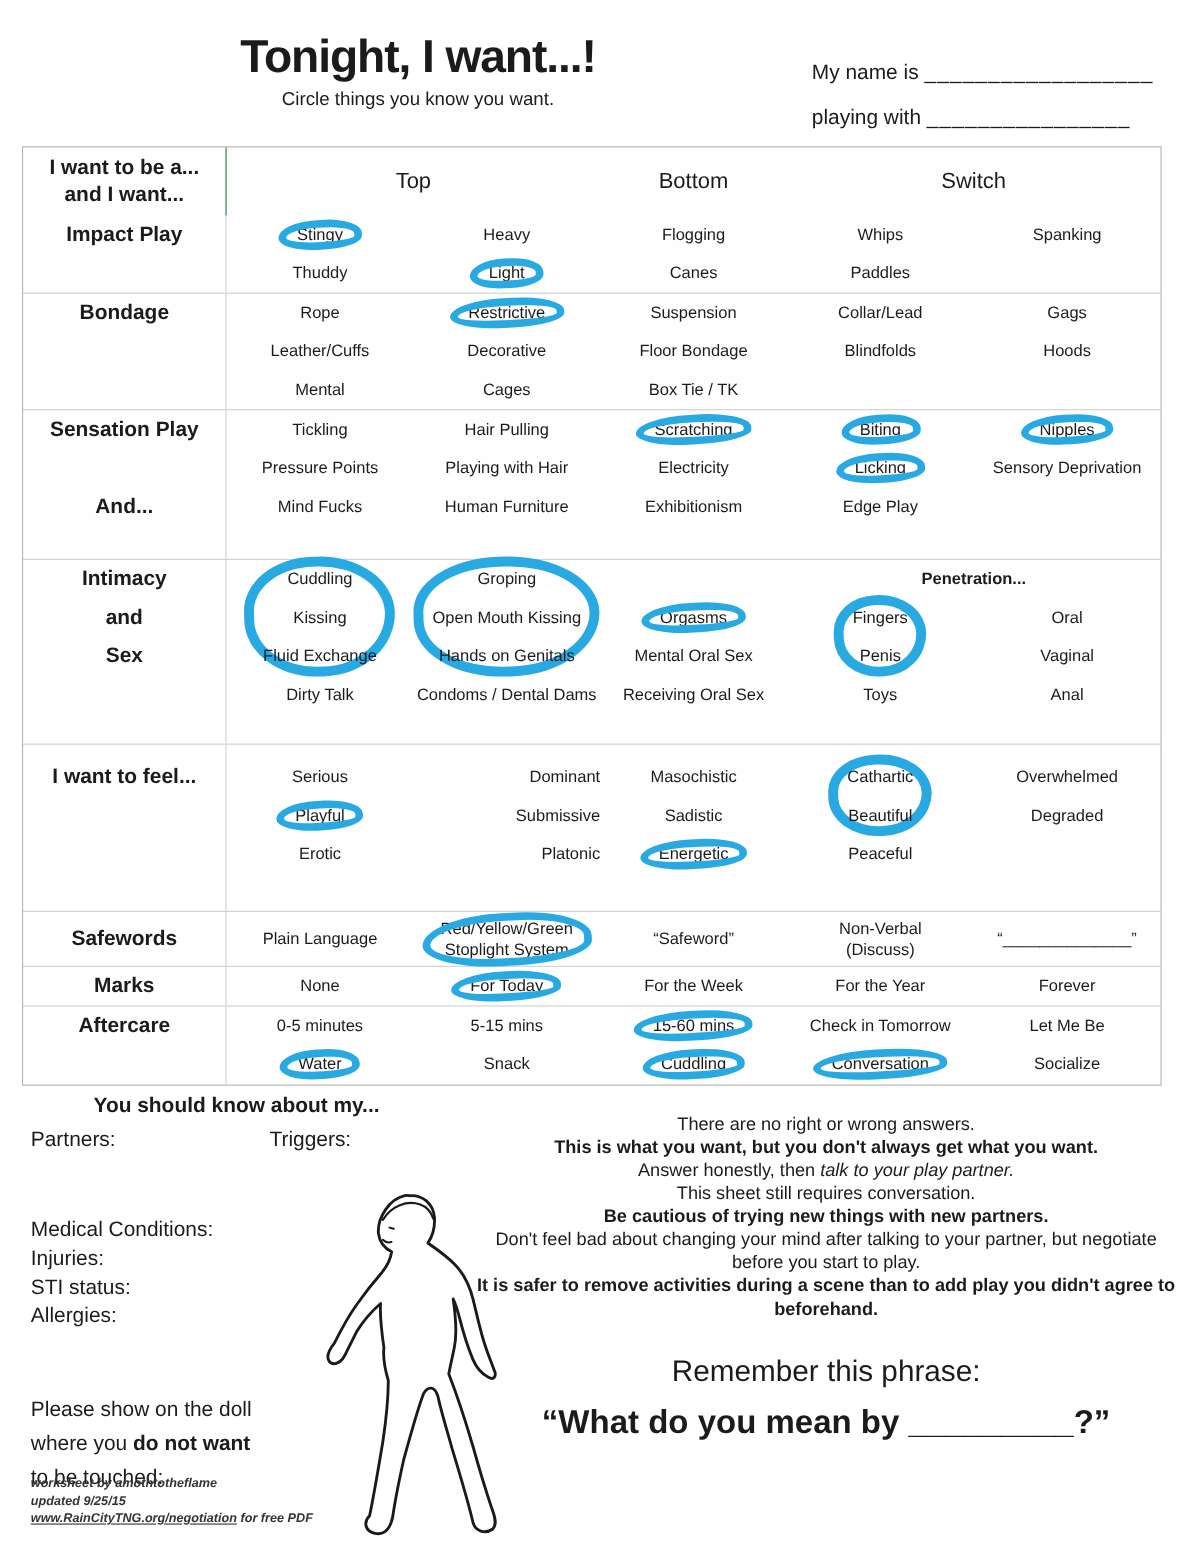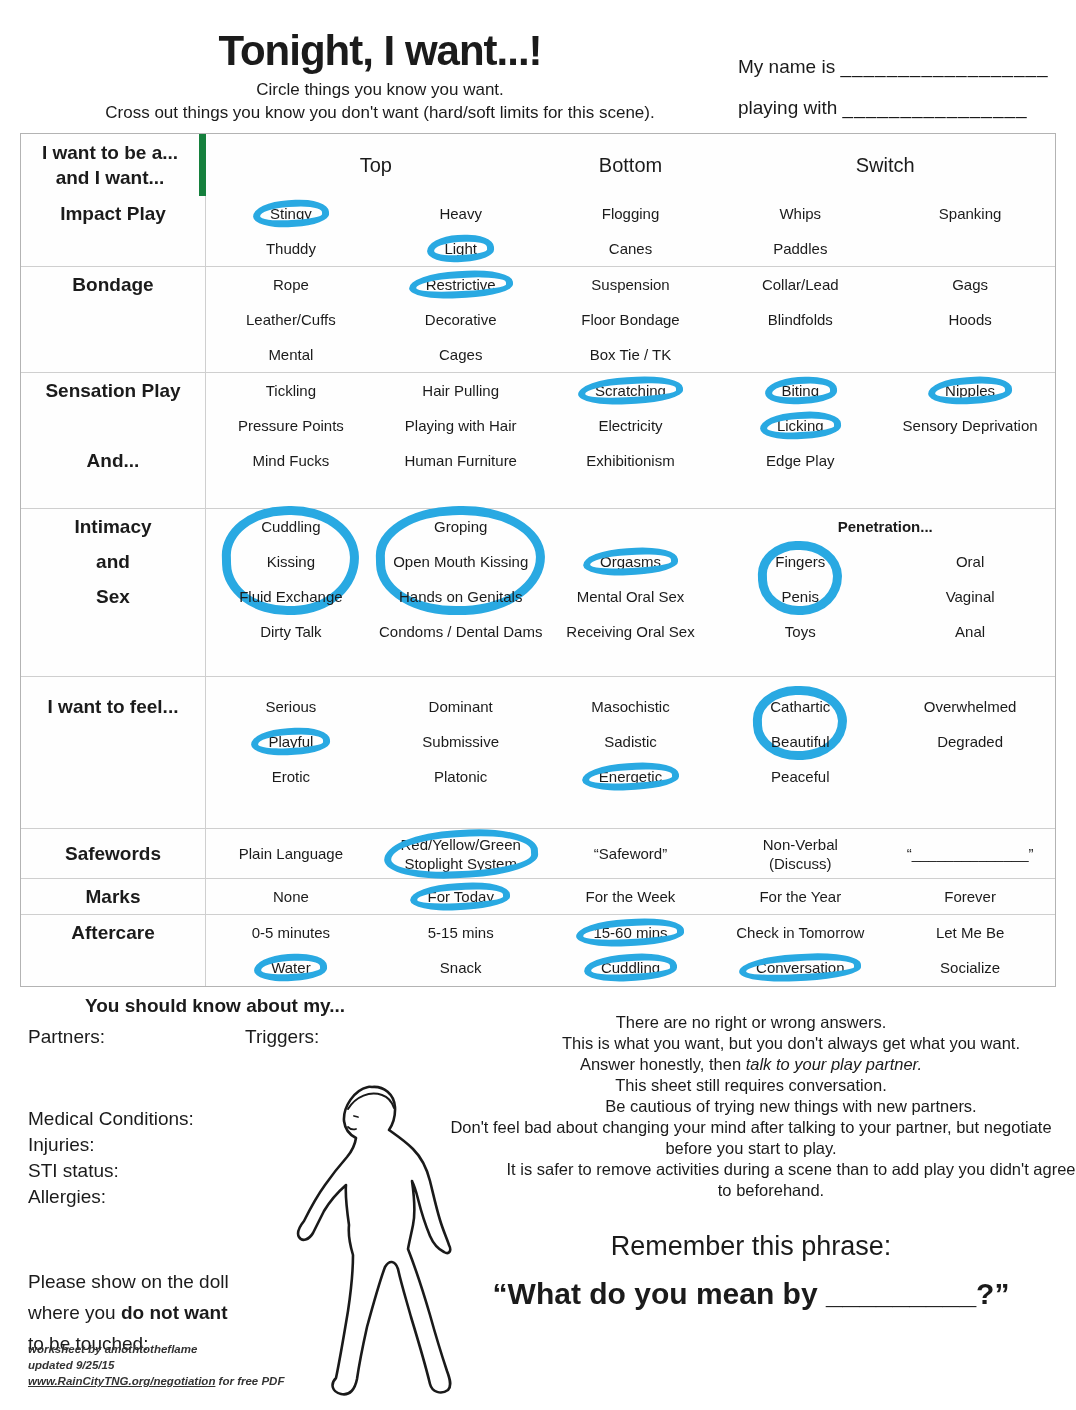--- a/index.html
+++ b/index.html
@@ -31,55 +31,54 @@
   .circ{position:relative;display:inline-flex;align-items:center;justify-content:flex-start;padding:0 4px;}
   .circ::before{content:'';position:absolute;left:-13px;right:-13px;top:-5px;bottom:-5px;
     border:7px solid #29a9e2;border-radius:52% 48% 50% 50% / 60% 55% 45% 50%;
     transform:rotate(-3deg);pointer-events:none;}
   .grp{position:relative;display:flex;flex-direction:column;align-items:center;}
   .grp.c::before{content:'';position:absolute;left:-17px;right:-17px;top:-3px;bottom:-1px;
     border:9px solid #29a9e2;border-radius:48% 52% 50% 50% / 46% 50% 54% 50%;
     transform:rotate(-1.5deg);pointer-events:none;}
   
   .theader{display:flex;height:62px;}
-  .tcorner{width:185px;border-right:7px solid #15803d;box-sizing:border-box;display:flex;flex-direction:column;
+  .tcorner{width:185px;border-right:1px solid #15803d;box-sizing:border-box;display:flex;flex-direction:column;
     align-items:center;justify-content:center;font-weight:bold;font-size:19px;line-height:25px;}
   .thcols{flex:1;display:grid;grid-template-columns:repeat(5,1fr);align-items:center;font-size:20px;text-align:center;}
   .thc-top{grid-column:1/3;} .thc-bottom{grid-column:3/4;} .thc-switch{grid-column:4/6;}
   
   .know{position:absolute;left:85px;top:995px;font-weight:bold;font-size:19px;}
   .pt-line{position:absolute;top:1026px;font-size:19px;}
   .partners{left:28px;} .triggers{left:245px;}
   .medical{position:absolute;left:28px;top:1106px;font-size:19px;line-height:26px;}
   .dollnote{position:absolute;left:28px;top:1266px;font-size:19px;line-height:31px;}
   .dollnote .b{font-weight:bold;}
   .fineprint{position:absolute;left:28px;top:1341px;font-size:11.5px;font-style:italic;font-weight:bold;line-height:16px;color:#333;}
   .fineprint .u{text-decoration:underline;}
   .doll{position:absolute;left:276px;top:1082px;}
   
   .advice{position:absolute;left:426px;top:1012px;width:650px;text-align:center;font-size:16.5px;line-height:21px;}
-  .advice .b{font-weight:normal;margin-left:40px;}
+  .advice .b{font-weight:bold;}
   .advice .i{font-style:italic;}
   .remember{margin-top:30px;font-size:27px;line-height:30px;}
   .phrase{margin-top:16px;font-size:30px;font-weight:bold;line-height:34px;}
   
   .edge{position:absolute;top:30px;right:-2px;width:16px;height:1380px;
     border-left:2px solid #dcdcdc;border-top:2px solid #dcdcdc;border-top-left-radius:14px;}
   .edge-tab{position:absolute;top:372px;right:-2px;width:24px;height:66px;
     border-left:2px solid #dcdcdc;border-bottom:2px solid #dcdcdc;border-bottom-left-radius:16px;background:#fff;}
 </style>
 </head>
 <body>
 
 <div class="page">
 
   <div class="hd-left">
     <div class="hd-title">Tonight, I want...!</div>
     <div class="hd-sub1">Circle things you know you want.</div>
-    <div class="hd-sub2">Cross out things you know you don't want (hard/soft limits for this scene).</div>
   </div>
   <div class="hd-right">
     <div><span>My name is</span> <span class="blank">__________________</span></div>
     <div><span>playing with</span> <span class="blank">________________</span></div>
   </div>
 
   <div class="ttable">
     <div class="trow theader">
       <div class="tcorner">
         <span>I want to be a...</span>
@@ -361,21 +360,21 @@
               </div>
               <div class="slot">
                 <span class="circ">
                   <span class="opt">Playful</span>
                 </span>
               </div>
               <div class="slot">
                 <span class="opt">Erotic</span>
               </div>
             </div>
-            <div class="tcol" style="padding-top: 12px;">
+            <div class="tcol" style="padding-top: 12px; align-items: flex-end;">
               <div class="slot">
                 <span class="opt">Dominant</span>
               </div>
               <div class="slot">
                 <span class="opt">Submissive</span>
               </div>
               <div class="slot">
                 <span class="opt">Platonic</span>
               </div>
             </div>

